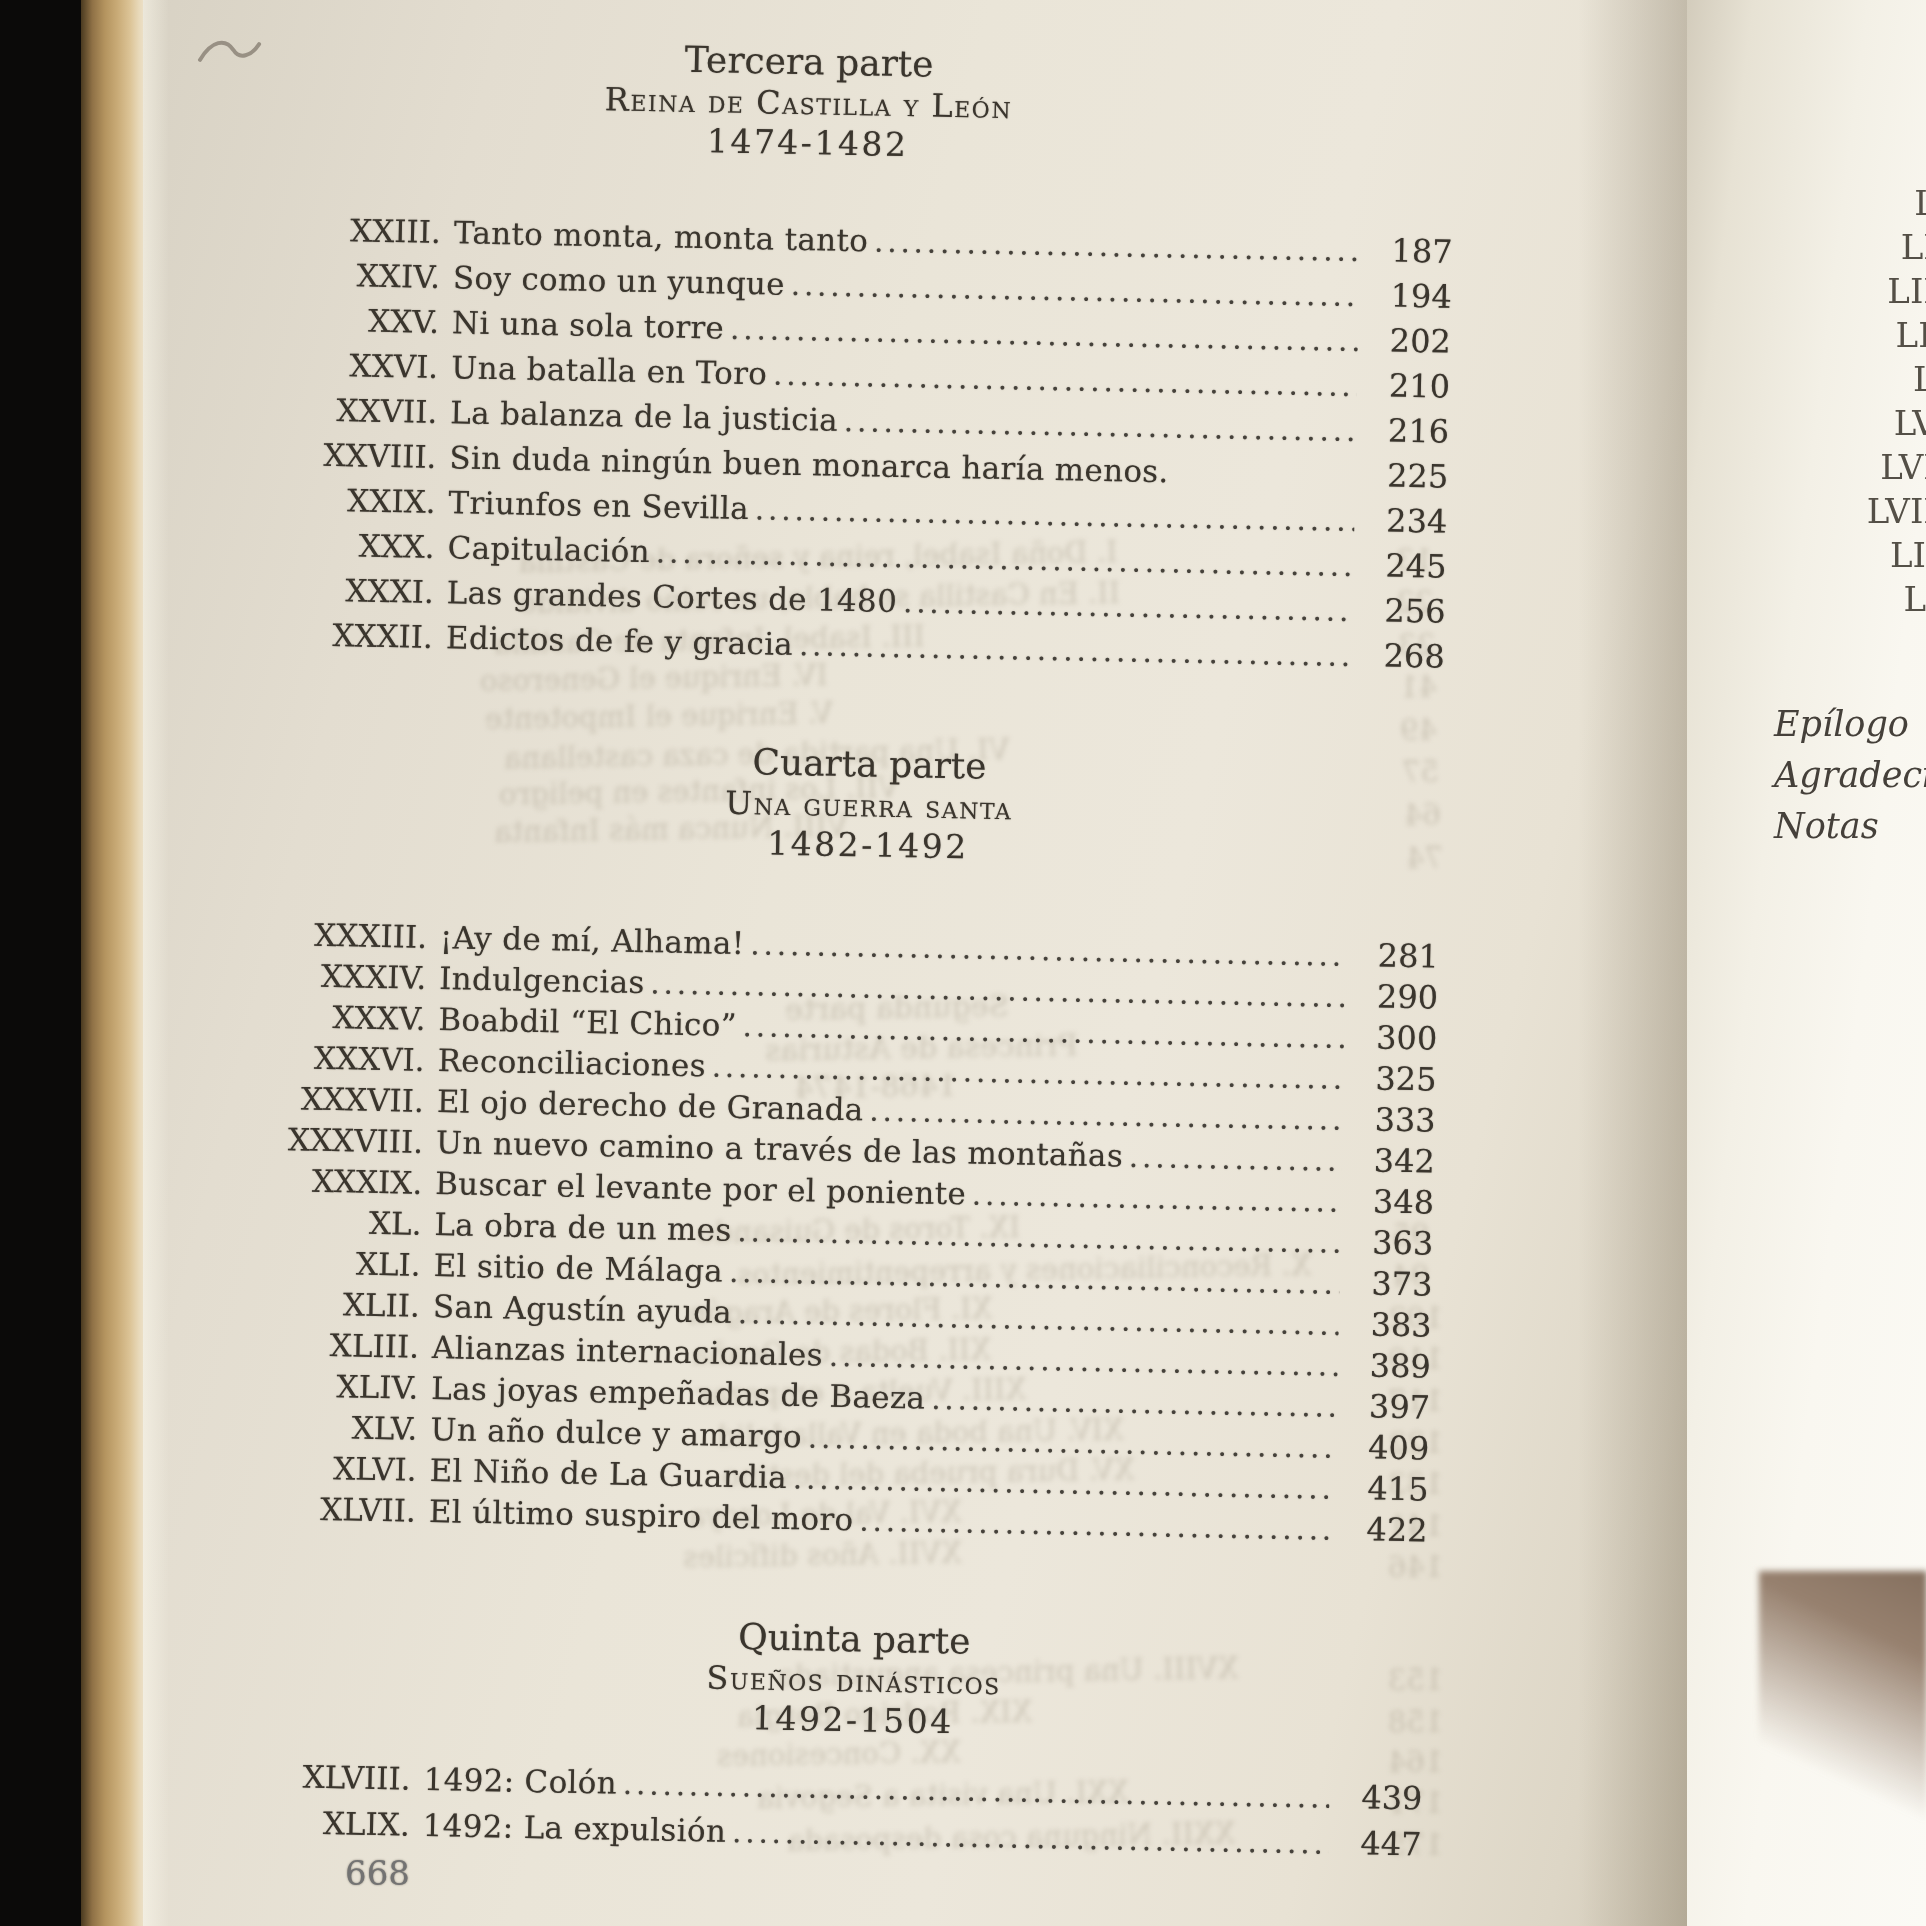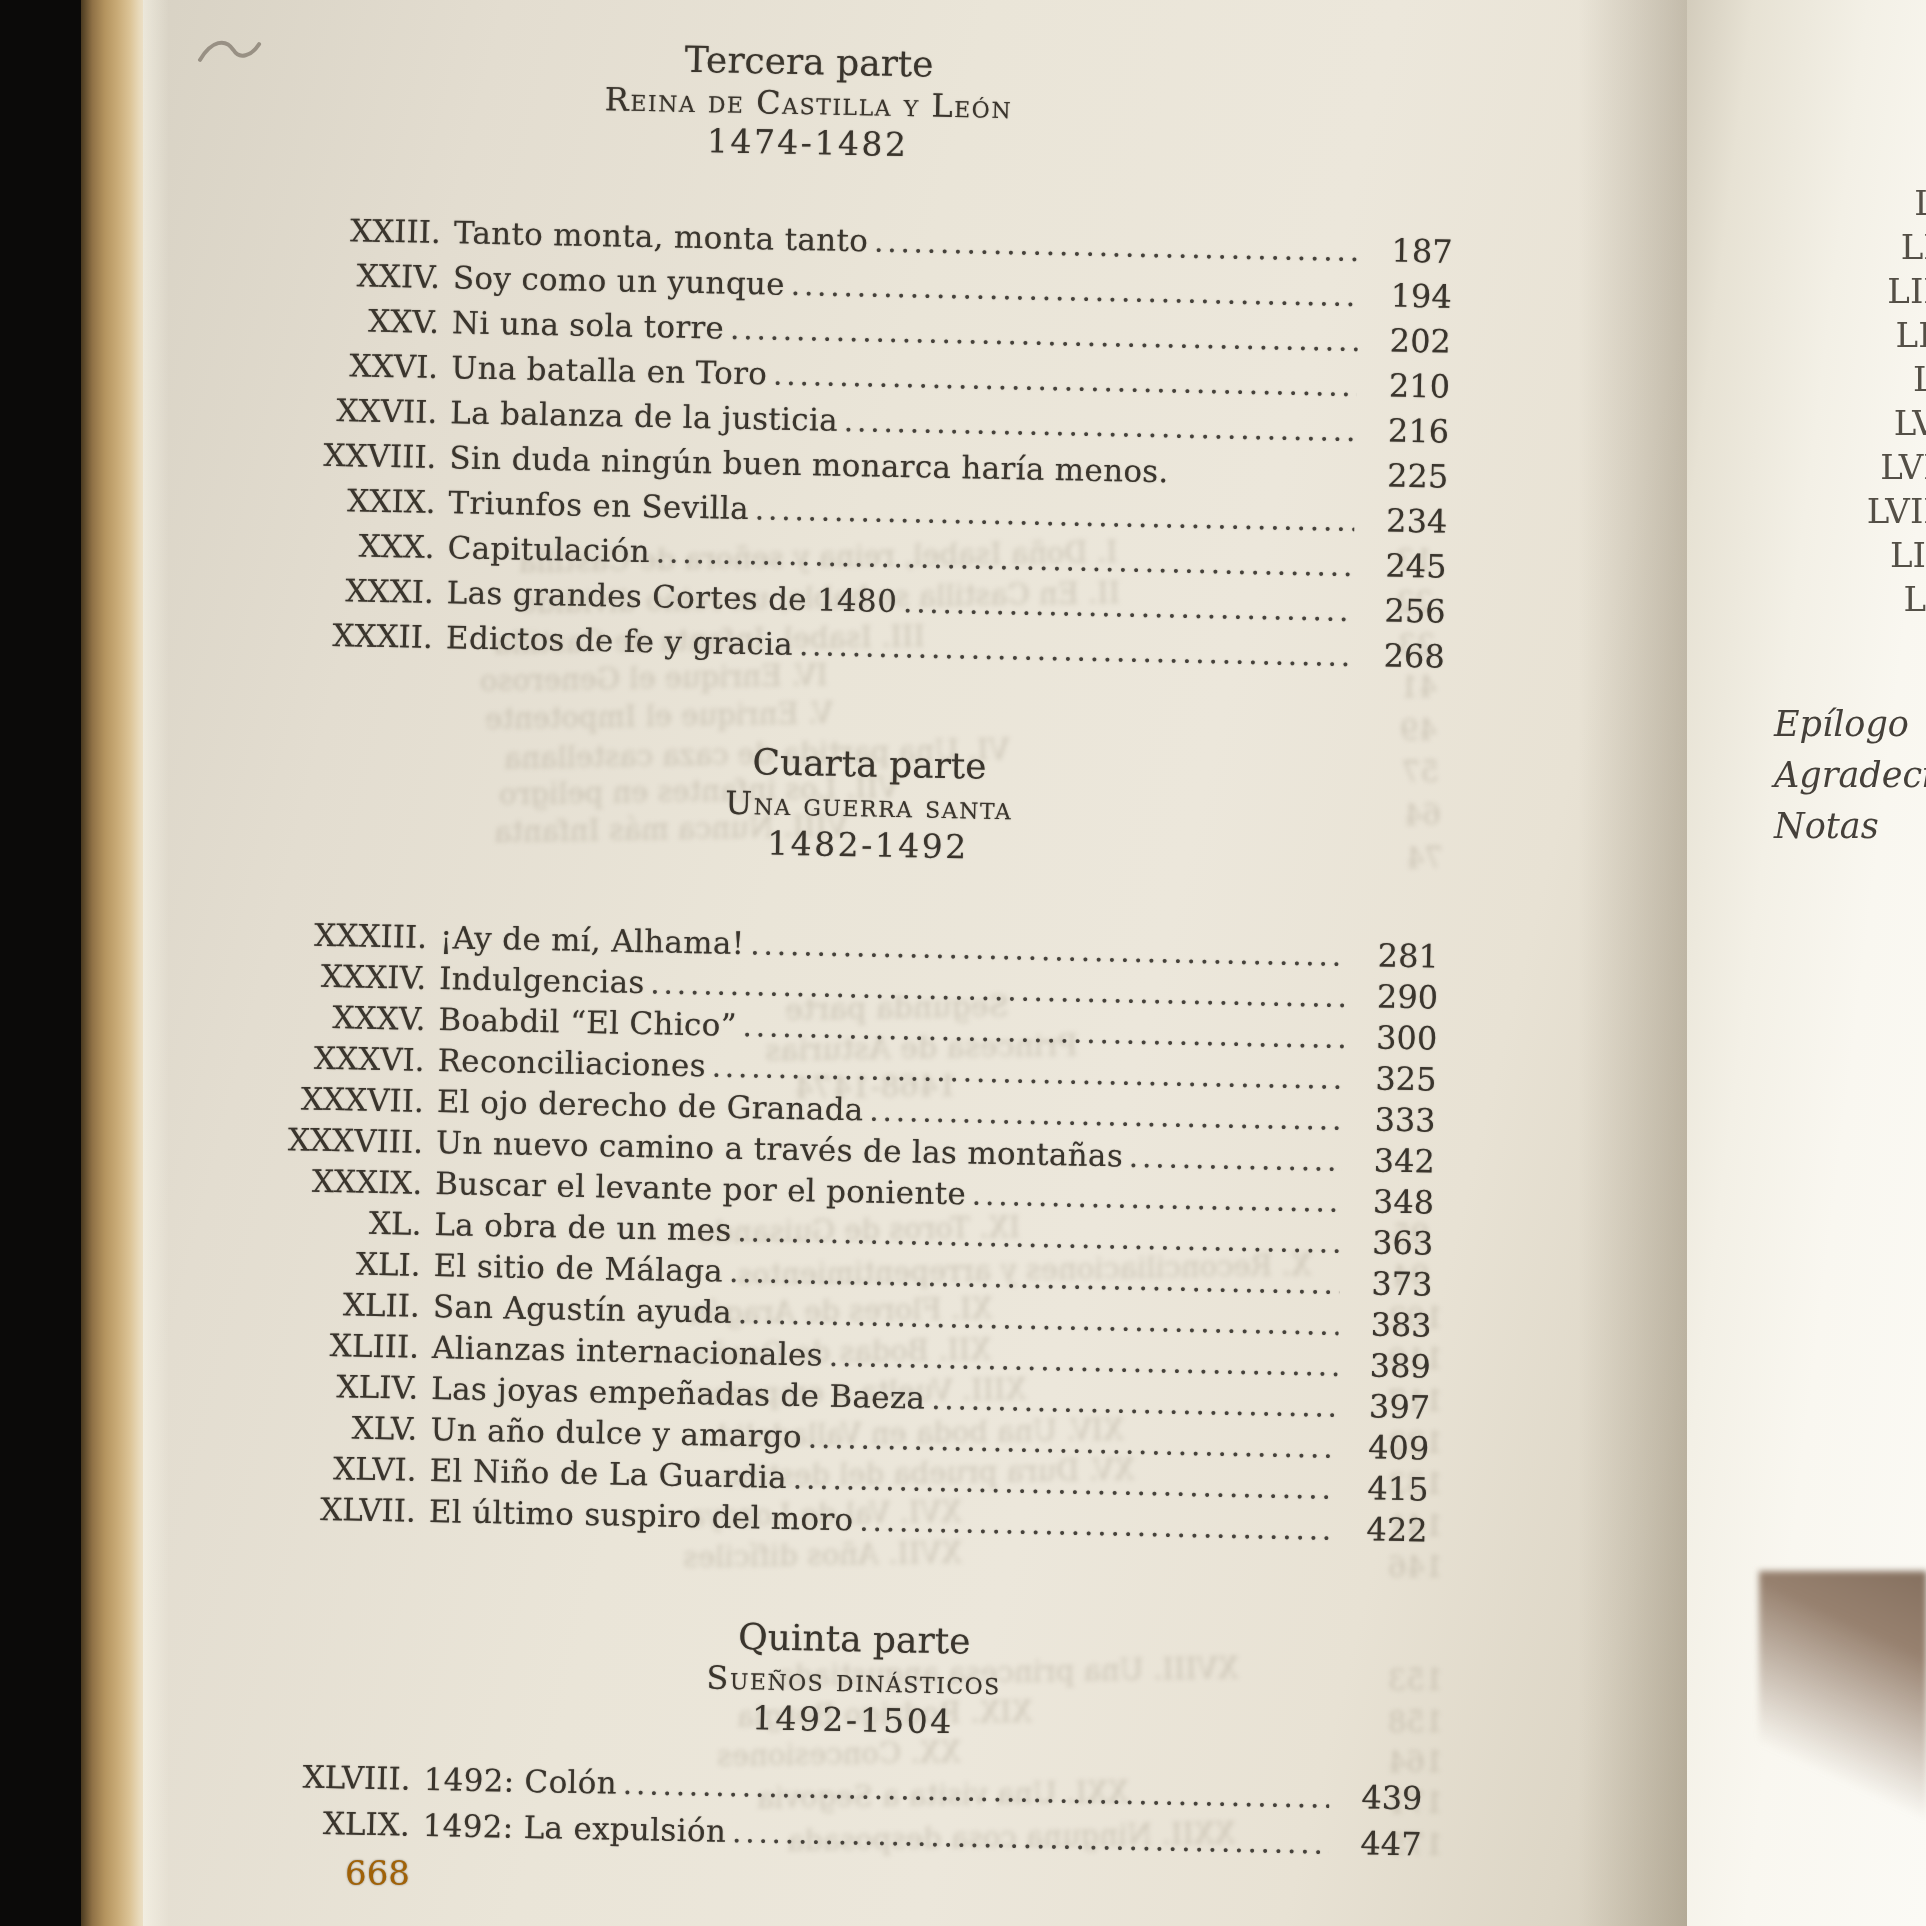--- a/index.html
+++ b/index.html
@@ -39,21 +39,21 @@
   #b1 .row{height:45px;}
   #b2 .row{height:41px;}
   #b3 .row{height:46px;}
   .num{flex:none;width:156px;text-align:right;padding-right:13px;}
   .title{flex:none;letter-spacing:0.3px;}
   .leader{flex:1 1 auto;min-width:6px;overflow:hidden;margin:0 8px 0 6px;}
   .leader::after{content:"..........................................................................................................................";
     letter-spacing:4px;font-size:29px;color:#45413a;}
   .row.noleader .leader::after{content:"";}
   .page{flex:none;width:85px;text-align:right;font-size:32px;}
-  .folio{position:absolute;left:345px;top:1853px;font-size:34px;color:#a16207;
+  .folio{position:absolute;left:345px;top:1853px;font-size:34px;color:#737373;
     text-shadow:0 0 2px rgba(63,58,50,.6);filter:blur(0.4px);}
   
   #ghost-layer{position:absolute;left:143px;top:0;width:1544px;height:100%;overflow:hidden;pointer-events:none;}
   .ghost{position:absolute;white-space:nowrap;color:#a59c8a;opacity:.42;
     transform:scaleX(-1) rotate(1deg);filter:blur(2.4px);font-family:"DejaVu Serif","Liberation Serif",serif;}
   
   .rp-nums{position:absolute;top:137px;right:-34px;width:238px;text-align:right;
     font-size:34px;line-height:44px;color:#474239;filter:blur(0.7px);opacity:.92;}
   .rp-epi{position:absolute;left:87px;top:699px;font-size:35px;line-height:51px;font-style:italic;
     color:#45403a;filter:blur(0.6px);white-space:nowrap;}

